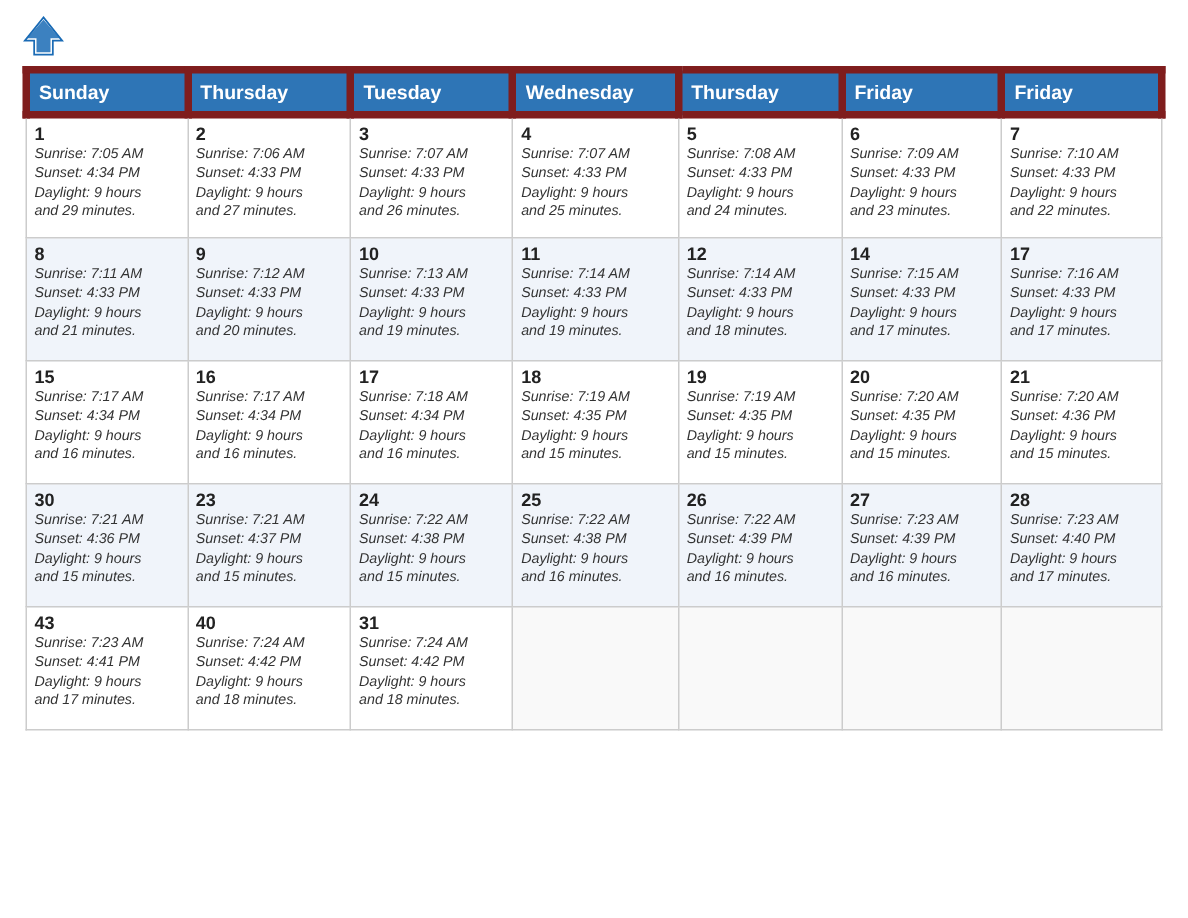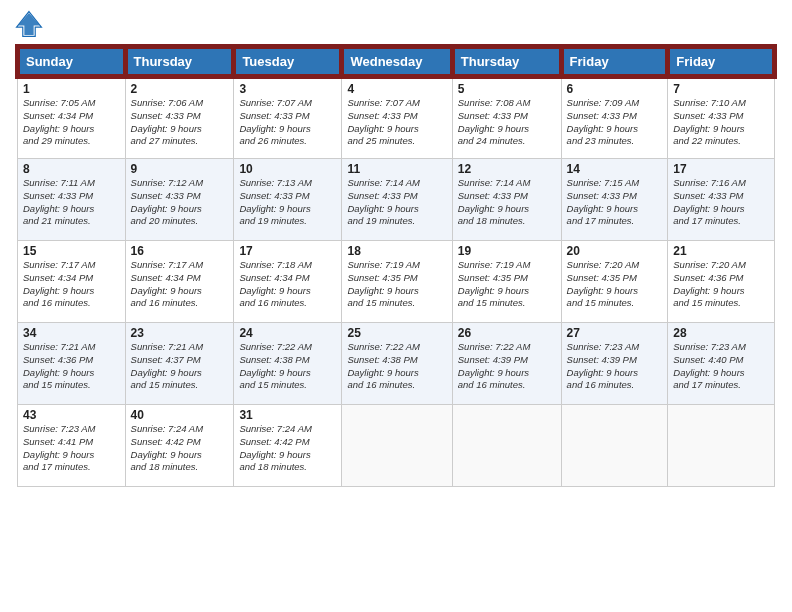--- a/index.html
+++ b/index.html
@@ -214,21 +214,21 @@
             <span class="day-num">20</span>
             <div class="day-info">Sunrise: 7:20 AM<br>Sunset: 4:35 PM<br>Daylight: 9 hours<br>and 15 minutes.</div>
           </td>
           <td>
             <span class="day-num">21</span>
             <div class="day-info">Sunrise: 7:20 AM<br>Sunset: 4:36 PM<br>Daylight: 9 hours<br>and 15 minutes.</div>
           </td>
         </tr>
         <tr>
           <td>
-            <span class="day-num">34</span>
+            <span class="day-num">30</span>
             <div class="day-info">Sunrise: 7:21 AM<br>Sunset: 4:36 PM<br>Daylight: 9 hours<br>and 15 minutes.</div>
           </td>
           <td>
             <span class="day-num">23</span>
             <div class="day-info">Sunrise: 7:21 AM<br>Sunset: 4:37 PM<br>Daylight: 9 hours<br>and 15 minutes.</div>
           </td>
           <td>
             <span class="day-num">24</span>
             <div class="day-info">Sunrise: 7:22 AM<br>Sunset: 4:38 PM<br>Daylight: 9 hours<br>and 15 minutes.</div>
           </td>

